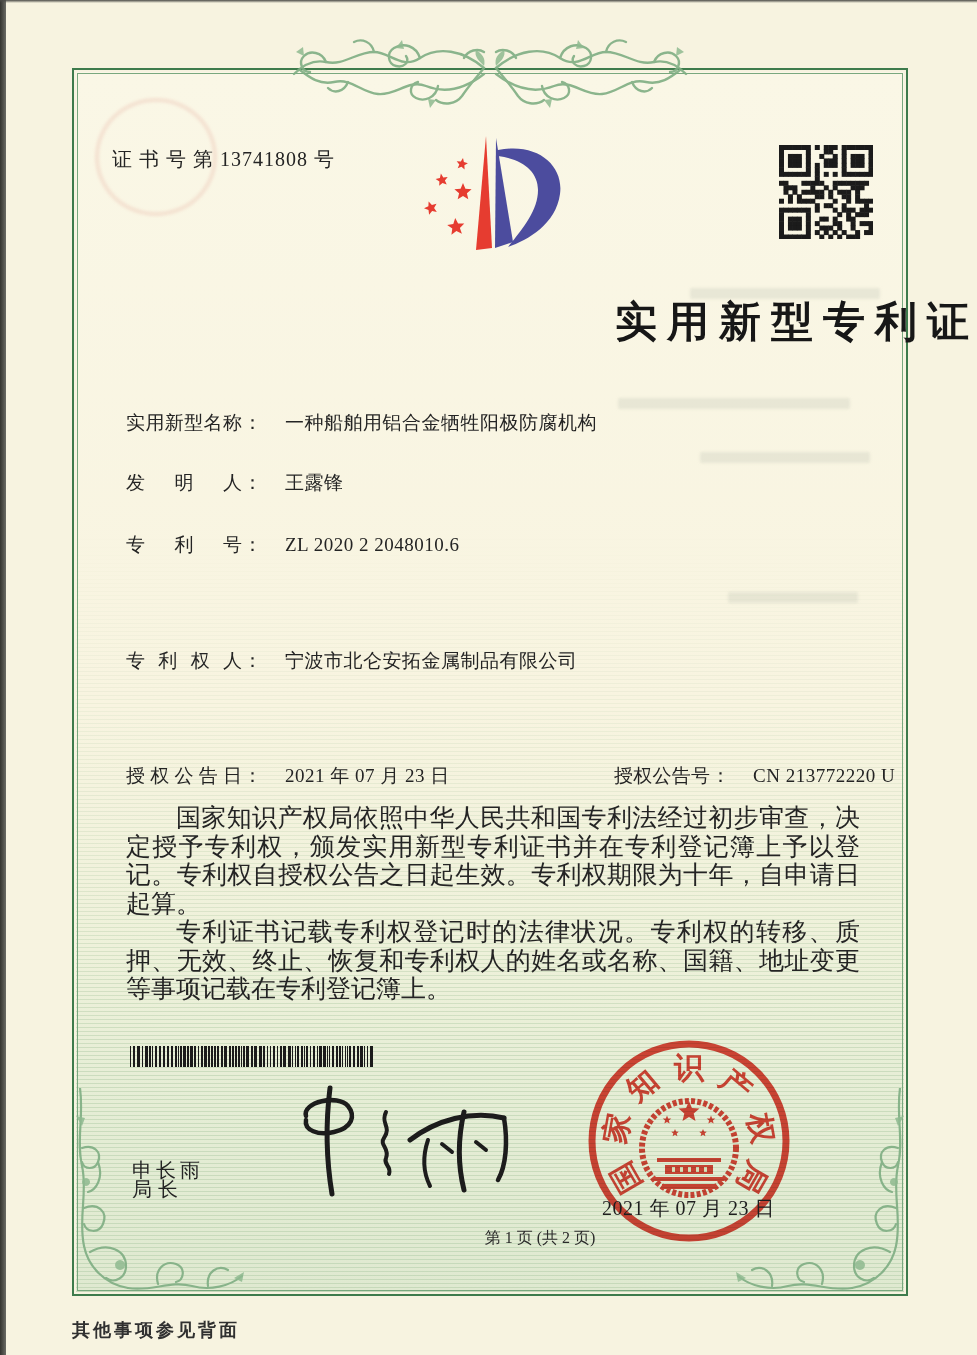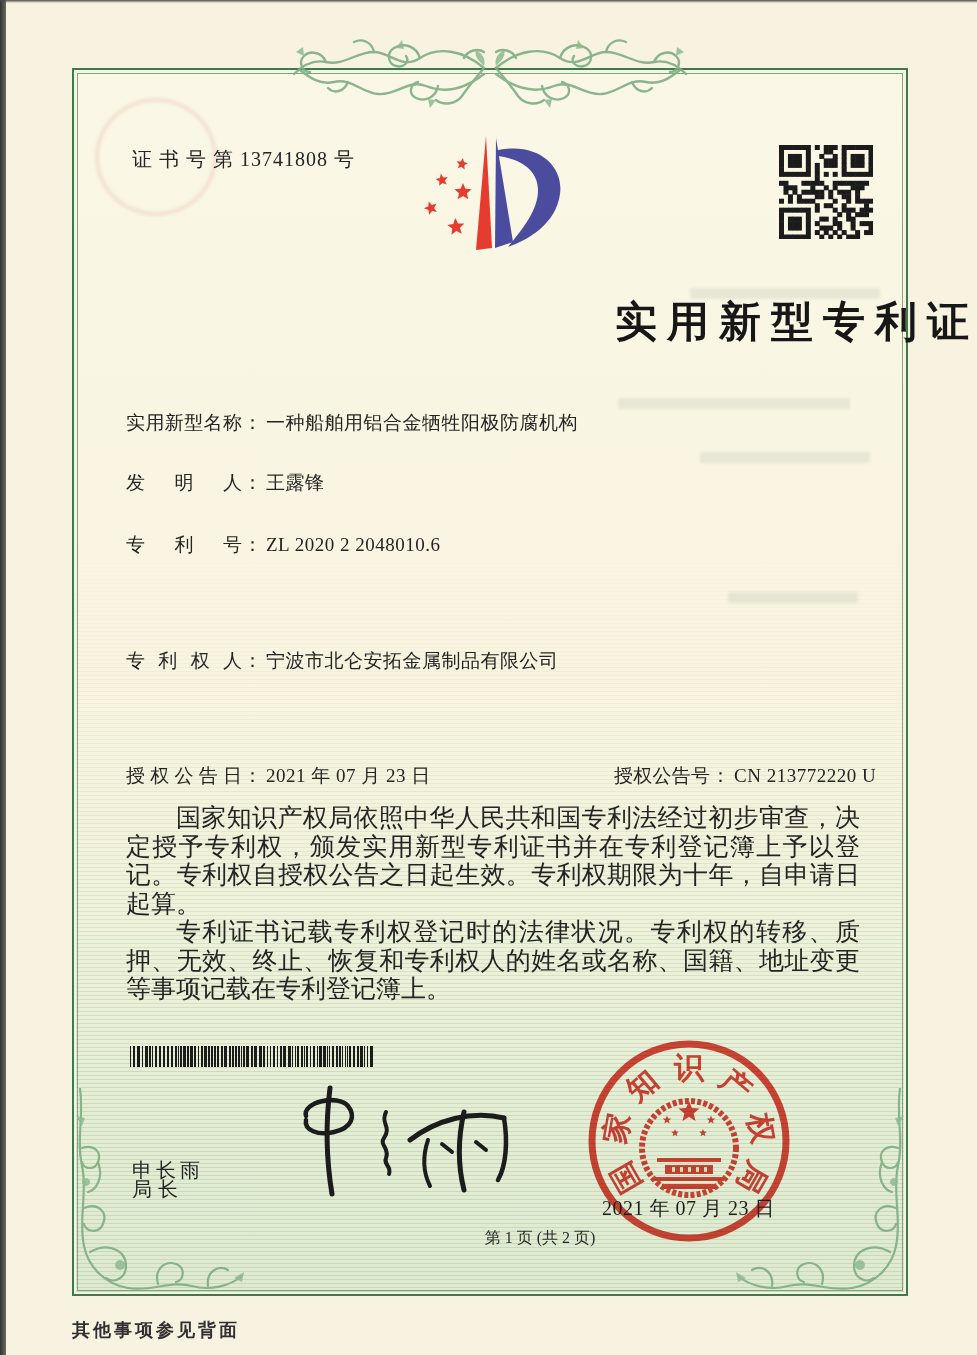--- a/index.html
+++ b/index.html
@@ -35,34 +35,34 @@
       rgba(134,176,128,0.28) 0 1px, rgba(134,176,128,0) 1px 4px);
     -webkit-mask-image:linear-gradient(180deg,transparent 0%,transparent 38%,rgba(0,0,0,.55) 62%,#000 80%);
     mask-image:linear-gradient(180deg,transparent 0%,transparent 38%,rgba(0,0,0,.55) 62%,#000 80%);
   }
 
   .ghost-ring { position:absolute; left:95px; top:98px; width:122px; height:118px;
     border:4px solid rgba(216,120,105,0.16); border-radius:50%; filter:blur(1.5px); }
   .ghost-line { position:absolute; background:rgba(146,158,140,0.16); filter:blur(1.6px); border-radius:2px; }
 
   
-  .cert-no { position:absolute; left:112px; top:146px; font-size:20px; letter-spacing:1px; color:#242424;margin-left:20px; }
+  .cert-no { position:absolute; left:112px; top:146px; font-size:20px; letter-spacing:1px; color:#242424; }
   .logo { position:absolute; left:416px; top:126px; width:154px; height:142px; }
   .qr { position:absolute; left:779px; top:145px; width:94px; height:94px; }
   .title {
     position:absolute; left:83px; top:294px; width:948px; text-align:right;
     font-size:42px; font-weight:bold; letter-spacing:10px; color:#171717;
     text-indent:10px; 
   }
 
   
   .field-row { position:absolute; left:126px; font-size:19px; white-space:nowrap; color:#242424; }
   .flabel { display:inline-block; width:116px; text-align:justify; text-align-last:justify; vertical-align:bottom; }
   .fcolon { display:inline-block; margin-left:1px; }
-  .fvalue { display:inline-block; margin-left:4px; letter-spacing:0.5px; }
+  .fvalue { display:inline-block; margin-left:23px; letter-spacing:0.5px; }
   .field-b { position:absolute; left:488px; top:0; }
   .field-b .flabel { width:96px; }
 
   .paragraphs {
     position:absolute; left:126px; top:804px; width:734px;
     font-size:25px; line-height:28.5px; text-align:justify; color:#242424;
   }
   .paragraphs p { margin:0; text-indent:2em; }
 
   

